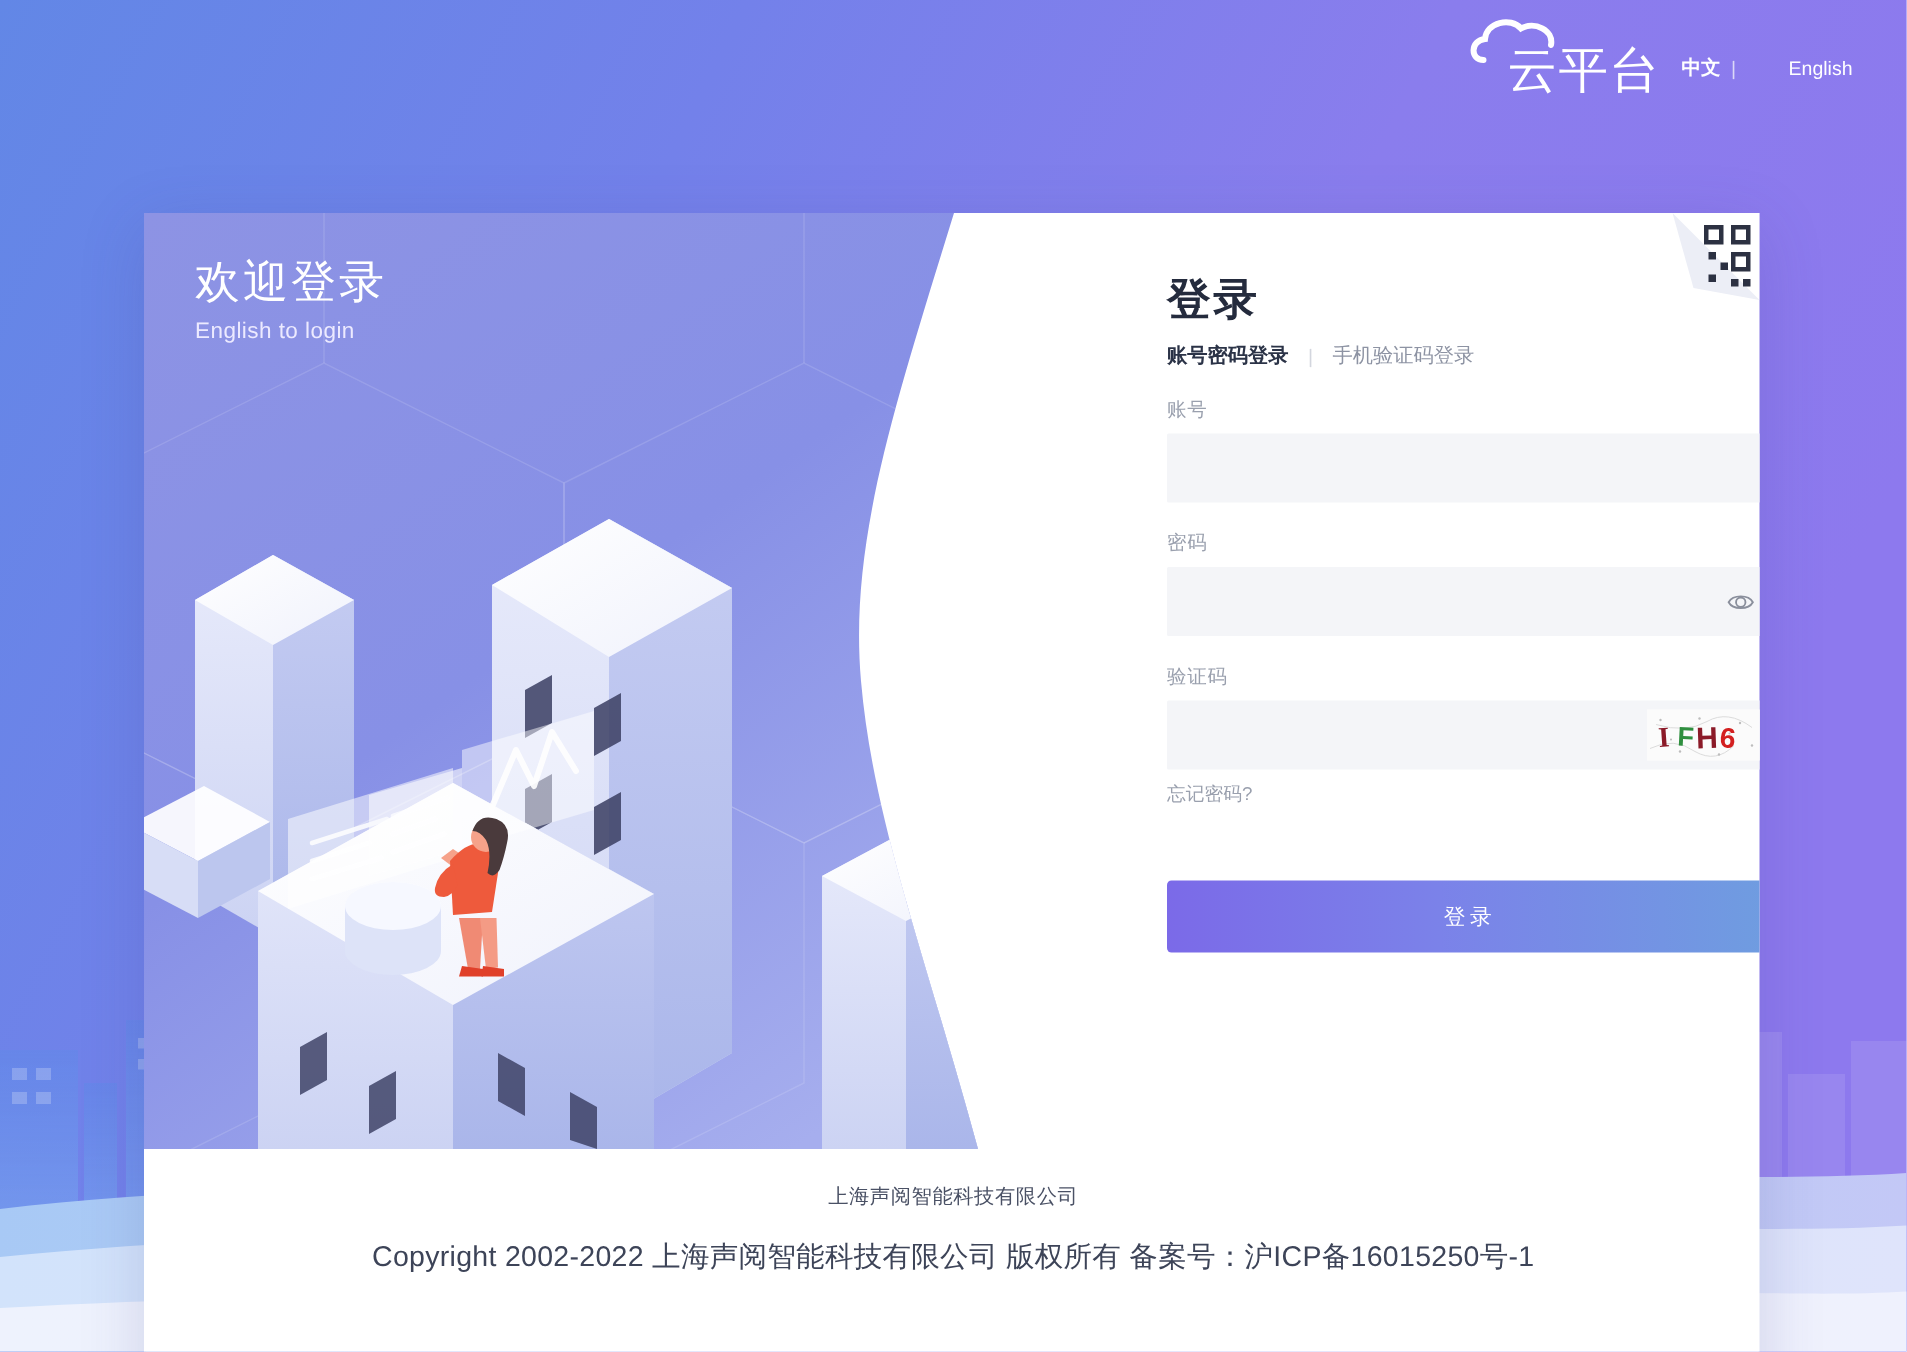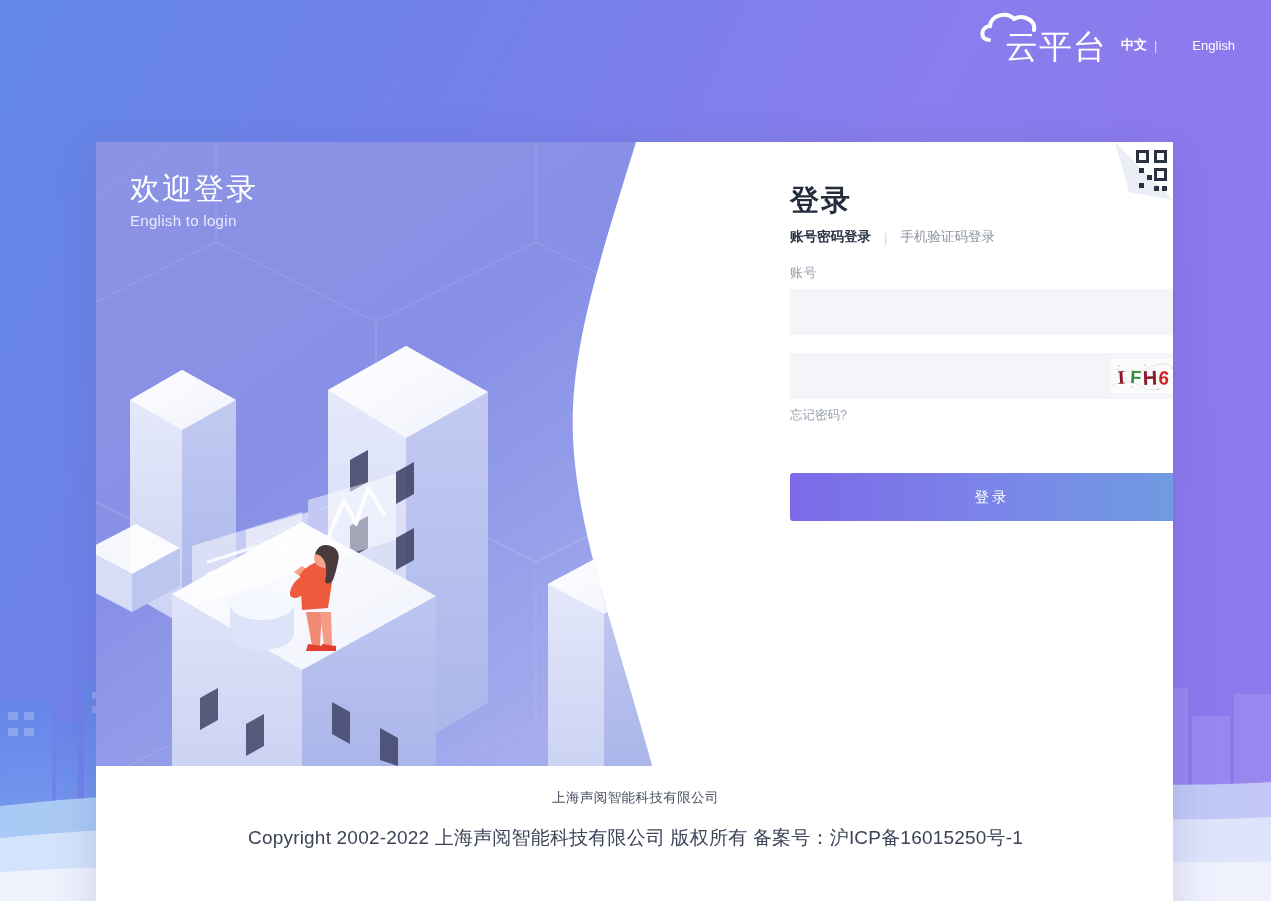--- a/index.html
+++ b/index.html
@@ -72,21 +72,21 @@
   .qr-ribbon {
     position: absolute; right: 0; top: 0; width: 58px; height: 58px; z-index: 8;
   }
 
   
   .form-pane {
     position: absolute; left: 598px; top: 0;
     width: 479px; height: 624px;
     background: transparent;
   }
-  .form-inner { position: absolute; left: 96px; top: 44px; width: 404px; }
+  .form-inner { position: absolute; left: 84px; top: 44px; width: 404px; }
 
   .form-title {
     font-size: 29px; font-weight: bold; color: #242b3d;
     letter-spacing: 2px; line-height: 1;
   }
   .tabs {
     display: flex; align-items: center; gap: 13px;
     margin-top: 13px;
   }
   .tab { font-size: 13.5px; cursor: pointer; white-space: nowrap; }
@@ -389,22 +389,35 @@
         <span class="tab inactive">手机验证码登录</span>
       </div>
 
       <div class="field">
         <div class="field-label">账号</div>
         <div class="field-box">
           <input type="text" value="" placeholder="" style="">
         </div>
       </div>
 
-
       <div class="field">
+        <div class="field-label">密码</div>
+        <div class="field-box">
+          <input type="password" value="" placeholder="" style="">
+          <span class="eye-btn">
+            <svg width="19" height="19" viewBox="0 0 20 20" xmlns="http://www.w3.org/2000/svg">
+              <path d="M1.5 10 C4.5 4.5, 15.5 4.5, 18.5 10 C15.5 15.5, 4.5 15.5, 1.5 10 Z" fill="none" stroke="#8a8f9c" stroke-width="1.3"></path>
+              <circle cx="10" cy="10" r="3.3" fill="none" stroke="#8a8f9c" stroke-width="1.3"></circle>
+            </svg>
+          </span>
+        </div>
+      </div>
+
+      <div class="field">
+        <div class="field-label">验证码</div>
         <div class="field-box">
           <input type="text" value="" placeholder="" style="">
           <svg class="captcha-img" viewBox="0 0 78 34" xmlns="http://www.w3.org/2000/svg">
             <rect x="0" y="0" width="78" height="34" fill="#fbfbfb"></rect>
             <g stroke="#cfcfcf" stroke-width="0.6" opacity="0.8" fill="none">
               <path d="M2 26 q16 -8 30 2 q14 8 26 -4"></path>
               <path d="M6 10 q20 6 34 -2 q14 -8 30 4"></path>
             </g>
             <g fill="#bdbdbd">
               <circle cx="9" cy="7" r="0.8"></circle>

